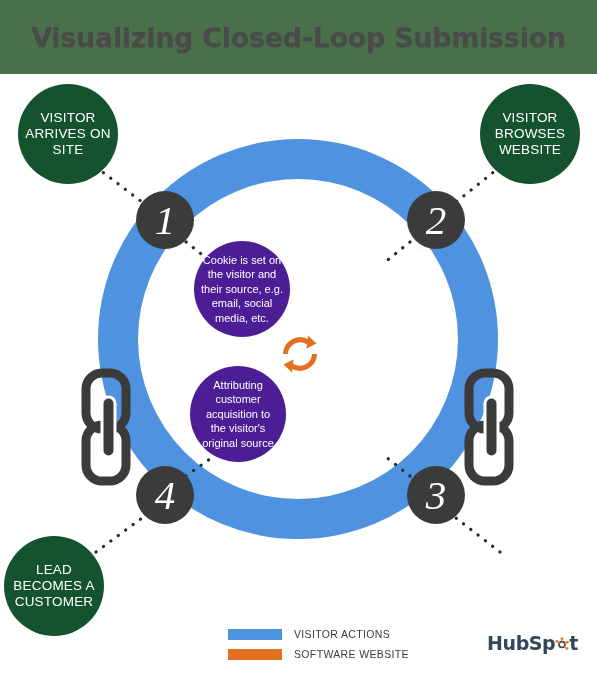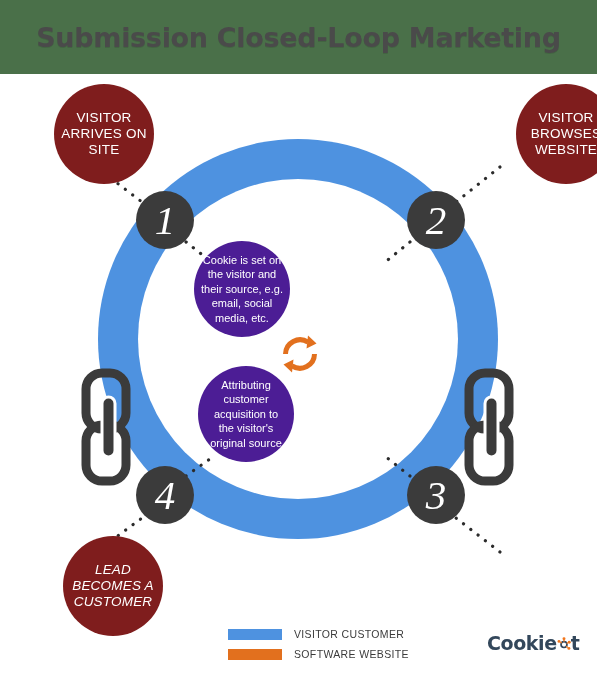--- a/index.html
+++ b/index.html
@@ -63,36 +63,35 @@
     left: 138px; top: 105px;
     width: 320px; height: 320px;
     border-radius: 50%;
     background: #ffffff;
   }
 
   
   .bubble {
     position: absolute;
     border-radius: 50%;
-    background: #7f1d1d;
+    background: #14532d;
     color: #ffffff;
     display: flex;
     align-items: center;
     justify-content: flex-start;
     text-align: center;
     font-size: 13.5px;
     line-height: 1.18;
     font-weight: normal;
     letter-spacing: 0.2px;
-    margin-left: 36px;
   }
   .bubble span { display: block; padding: 0 6px; }
   #bubble-tl { left: 18px;  top: 10px;  width: 100px; height: 100px; }
   #bubble-tr { left: 480px; top: 10px;  width: 100px; height: 100px; }
-  #bubble-bl { left: 27px;  top: 462px; width: 100px; height: 100px; font-style: italic; }
+  #bubble-bl { left: 4px;  top: 462px; width: 100px; height: 100px; }
   #bubble-br { left: 480px; top: 462px; width: 100px; height: 100px; }
 
   
   .num-marker {
     position: absolute;
     width: 58px; height: 58px;
     border-radius: 50%;
     background: #3b3b3b;
     color: #ffffff;
     display: flex;
@@ -125,21 +124,21 @@
     display: flex;
     align-items: center;
     justify-content: center;
     text-align: center;
     font-size: 11px;
     line-height: 1.32;
   }
   .proc span { display: block; padding: 0 7px; }
   #proc-1 { left: 194px; top: 167px; width: 96px; height: 96px; }
   #proc-2 { left: 310px; top: 163px; width: 96px; height: 96px; }
-  #proc-3 { left: 198px; top: 292px; width: 96px; height: 96px; }
+  #proc-3 { left: 190px; top: 292px; width: 96px; height: 96px; }
   #proc-4 { left: 314px; top: 298px; width: 96px; height: 96px; }
 
   
   #cycle-icon {
     position: absolute;
     left: 278px; top: 258px;
     width: 44px; height: 44px;
   }
 
   
@@ -180,21 +179,21 @@
     display: inline-block;
     width: 14px; height: 14px;
     margin: 0 0px;
     top: 1px;
   }
 </style>
 </head>
 <body>
 
 <div id="header-bar">
-  <div id="page-title">Submission Closed-Loop Marketing</div>
+  <div id="page-title">Visualizing Closed-Loop Submission</div>
 </div>
 
 <div id="diagram">
 
   <svg class="wires" viewBox="0 0 597 609">
     <g stroke="#2b2b2b" stroke-width="3.2" stroke-linecap="round" stroke-dasharray="0.2 9" fill="none">
 
       <line x1="96" y1="93" x2="142" y2="128"></line>
       <line x1="500" y1="93" x2="456" y2="128"></line>
       <line x1="500" y1="478" x2="456" y2="444"></line>
@@ -262,30 +261,30 @@
   <svg id="cycle-icon" viewBox="0 0 44 44">
     <path d="M7.5 22 A14.5 14.5 0 0 1 30 10.2" fill="none" stroke="#e2701e" stroke-width="5"></path>
     <path d="M36.5 22 A14.5 14.5 0 0 1 14 33.8" fill="none" stroke="#e2701e" stroke-width="5"></path>
     <polygon points="30,3.5 38.5,11.5 28.5,16.5" fill="#e2701e"></polygon>
     <polygon points="14,40.5 5.5,32.5 15.5,27.5" fill="#e2701e"></polygon>
   </svg>
 
   <div id="legend">
     <div class="legend-row">
       <div class="legend-swatch" style="background:#4e92e0"></div>
-      <div class="legend-label">VISITOR CUSTOMER</div>
+      <div class="legend-label">VISITOR ACTIONS</div>
     </div>
     <div class="legend-row">
       <div class="legend-swatch" style="background:#e2701e"></div>
       <div class="legend-label">SOFTWARE WEBSITE</div>
     </div>
   </div>
 
   <div id="hubspot-logo">
-    <span>Cookie</span>
+    <span>HubSp</span>
     <svg id="hubspot-sprocket" viewBox="0 0 16 16">
       <circle cx="8" cy="8.6" r="3.4" fill="none" stroke="#33475b" stroke-width="1.9"></circle>
       <circle cx="8" cy="2" r="1.7" fill="#f2761d"></circle>
       <circle cx="14" cy="6" r="1.7" fill="#f2761d"></circle>
       <circle cx="13.6" cy="13" r="1.7" fill="#f2761d"></circle>
       <circle cx="2.3" cy="5" r="1.7" fill="#f2761d"></circle>
       <g stroke="#f2761d" stroke-width="1.4">
         <line x1="8" y1="3.4" x2="8" y2="5.4"></line>
         <line x1="12.6" y1="6.6" x2="11" y2="7.4"></line>
         <line x1="12.4" y1="12" x2="10.4" y2="10.6"></line>

